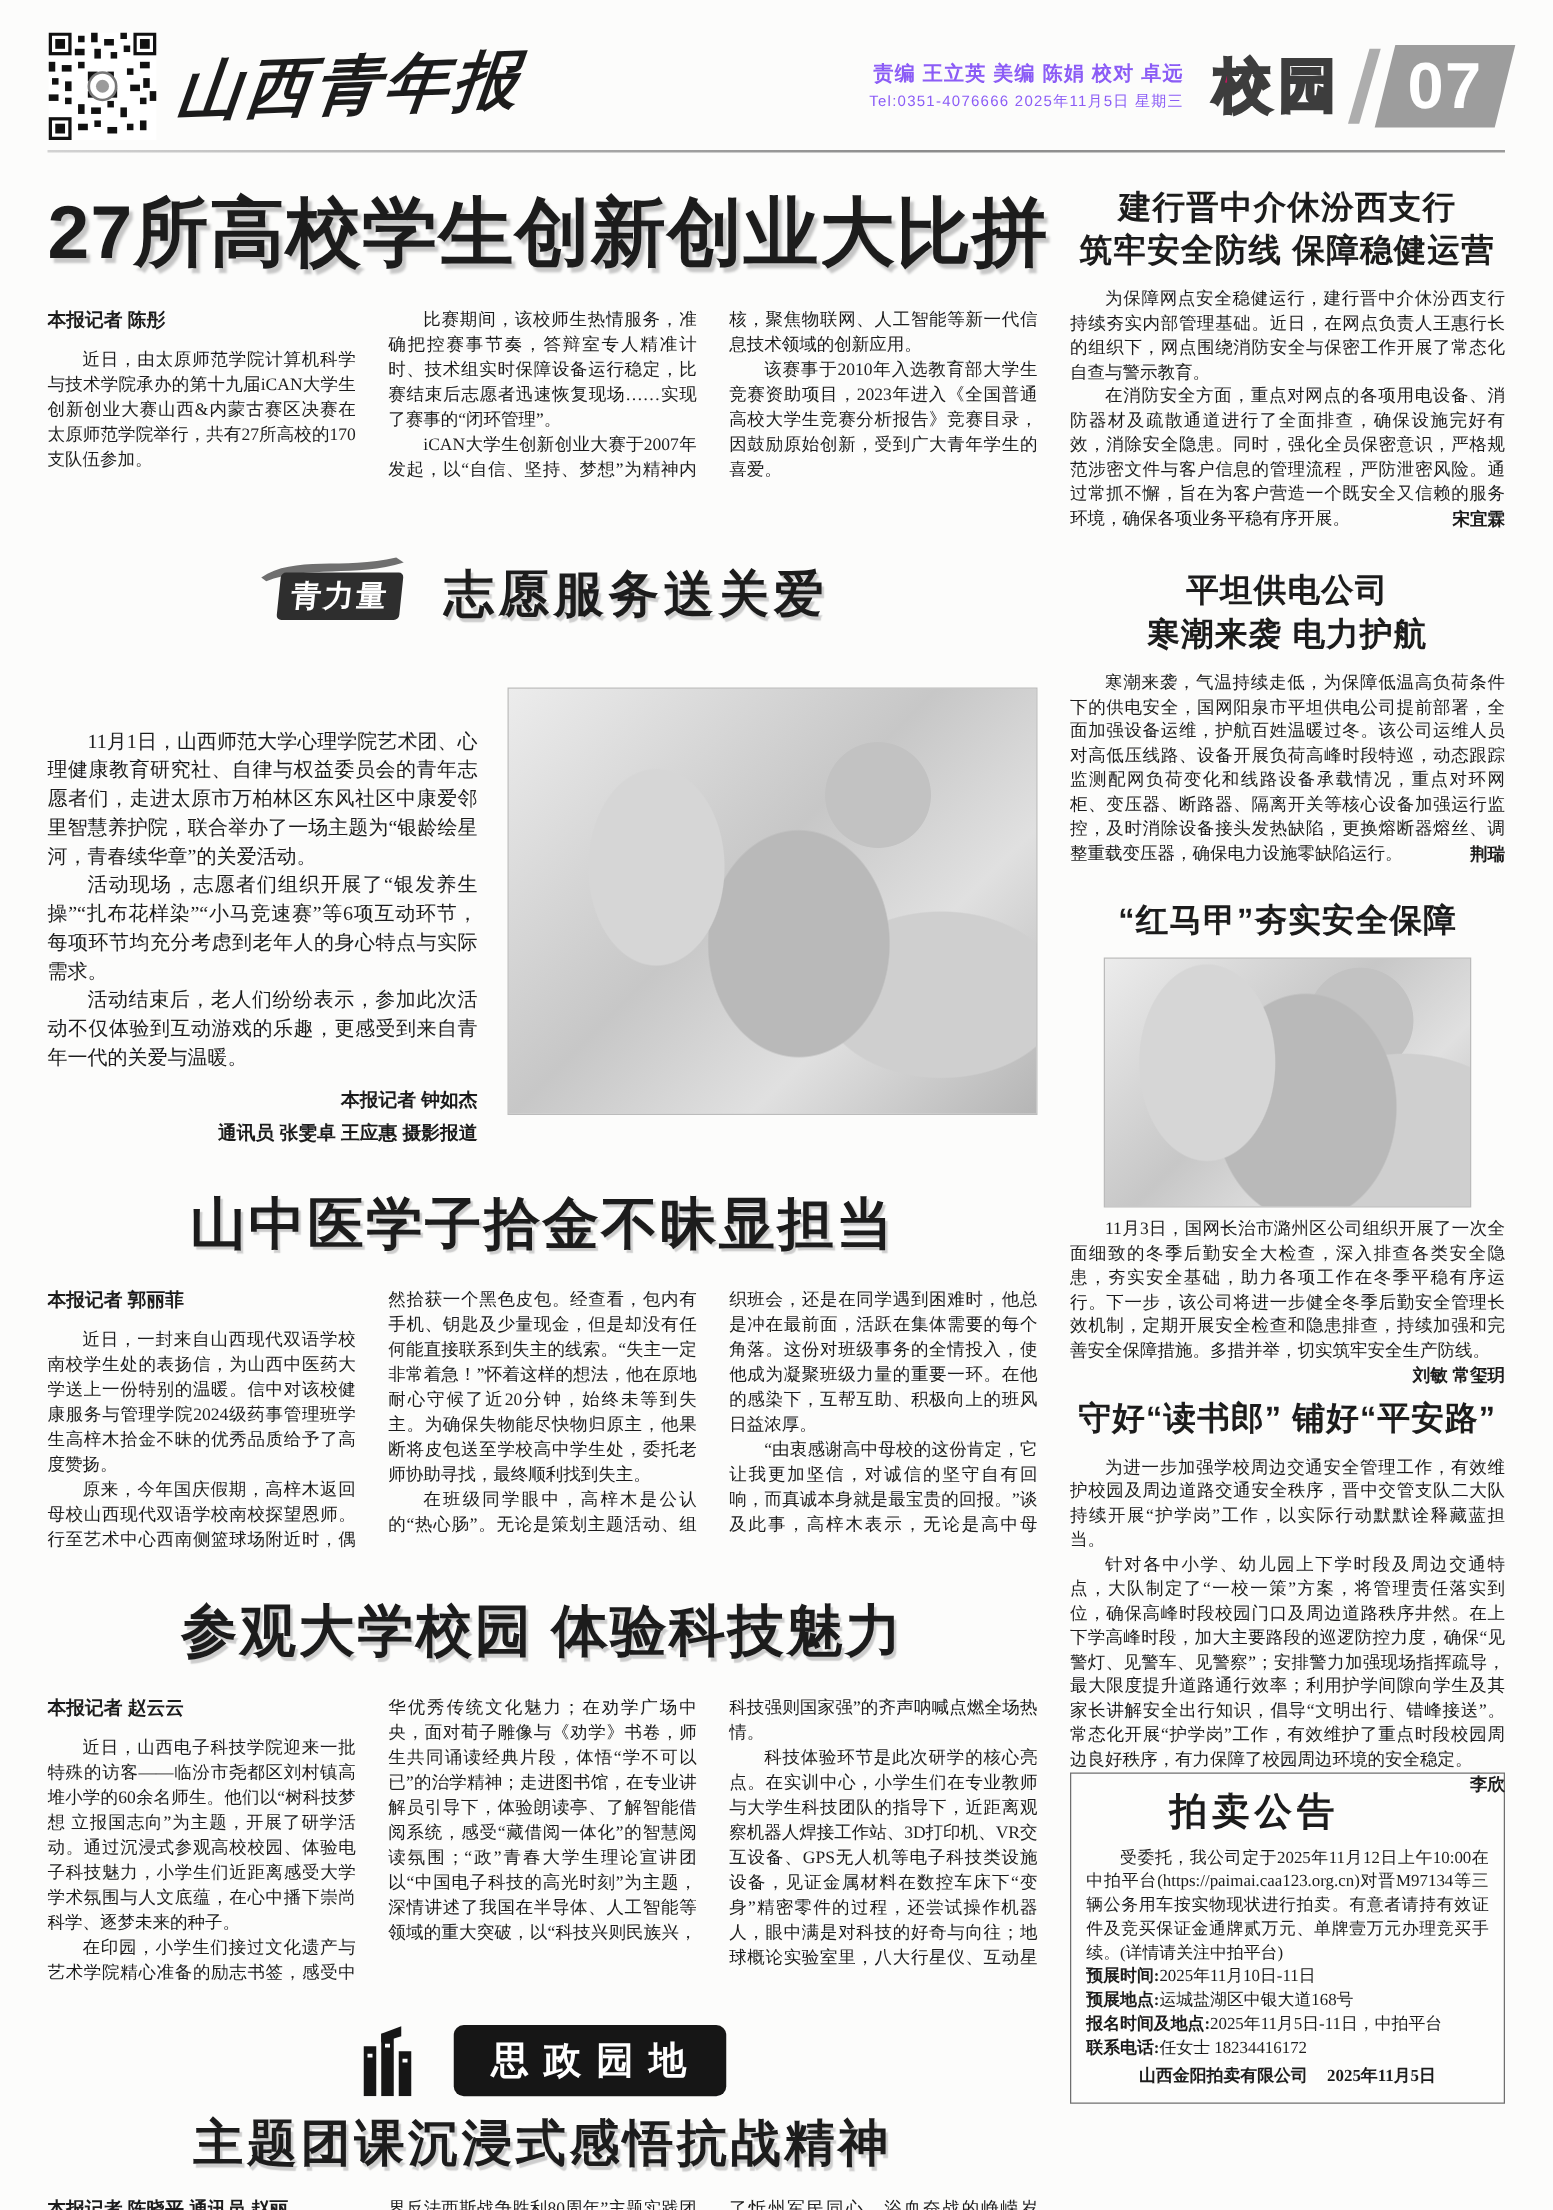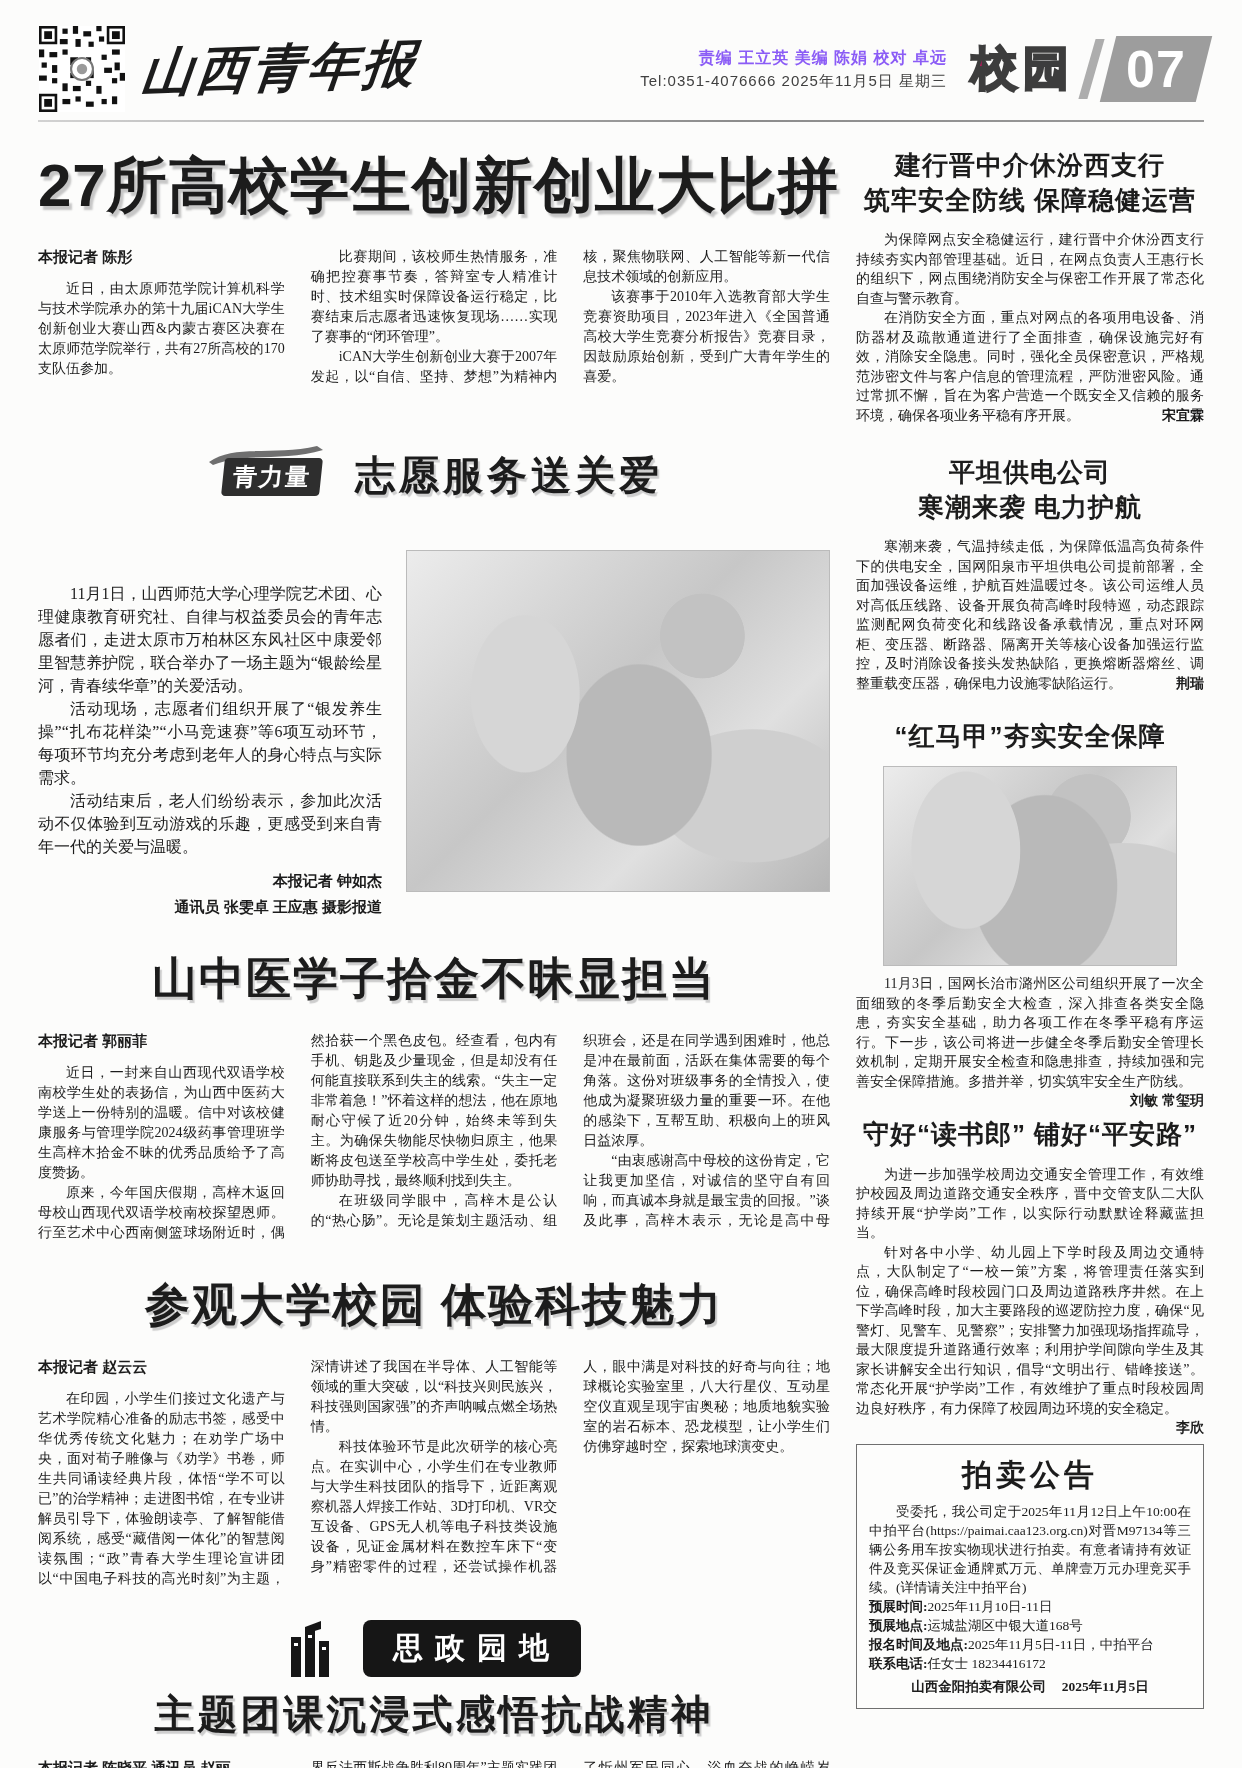--- a/index.html
+++ b/index.html
@@ -5,21 +5,21 @@
   html,body{margin:0;padding:0;background:#ddd;}
   .page{position:relative;width:1242px;height:1768px;margin:0 auto;background:#fcfcfb;
         overflow:hidden;color:#1c1c1c;font-family:"Liberation Serif","DejaVu Serif",serif;}
   
   .masthead{display:flex;align-items:center;padding:26px 38px 4px 38px;}
   .qr-stack{width:88px;height:86px;position:relative;flex:0 0 auto;}
   .paper-name{font-family:"DejaVu Serif","Liberation Serif",serif;font-weight:900;font-style:italic;
         font-size:52px;letter-spacing:3px;transform:skewX(-8deg) rotate(-2deg);margin-left:16px;white-space:nowrap;}
   .head-right{margin-left:auto;text-align:right;font-family:"Liberation Sans","DejaVu Sans",sans-serif;line-height:1.5;}
   .editors{font-size:16px;color:#8b5cf6;font-weight:700;letter-spacing:1px;}
-  .tel-date{font-size:15px;color:#404040;letter-spacing:1px;}
+  .tel-date{font-size:12px;color:#8b5cf6;letter-spacing:1px;}
   .section-label{font-family:"Liberation Sans","DejaVu Sans",sans-serif;font-weight:900;font-size:46px;
         letter-spacing:6px;color:#be185d;-webkit-text-stroke:2.5px #3d3d3d;text-stroke:2.5px #3d3d3d;
         margin:0 12px 0 24px;white-space:nowrap;}
   .slash-bar{width:9px;height:60px;background:#adadad;transform:skewX(-16deg);margin-right:12px;flex:0 0 auto;}
   .page-num{width:96px;height:66px;background:#9d9d9d;transform:skewX(-14deg);display:flex;
         align-items:center;justify-content:center;flex:0 0 auto;}
   .page-num span{transform:skewX(14deg);color:#fff;font-family:"Liberation Sans",sans-serif;
         font-weight:900;font-size:52px;letter-spacing:1px;}
   .head-rule{height:2px;margin:4px 38px 0 38px;background:linear-gradient(to right,#d2d2d2,#8c8c8c 60%,#9a9a9a);}
   
@@ -69,21 +69,21 @@
         letter-spacing:3px;text-align:center;text-shadow:2px 3px 1px #cdcdcd;margin:10px 0 16px 0;}
   
   .r-art{margin-top:26px;}
   .r-art.first{margin-top:30px;}
   .r-title{font-family:"Liberation Sans","DejaVu Sans",sans-serif;font-weight:900;font-size:26px;
         line-height:1.35;text-align:center;letter-spacing:1px;margin-bottom:12px;}
   .r-body{font-size:14px;line-height:19.5px;}
   .sig{float:right;font-weight:700;font-family:"Liberation Sans",sans-serif;padding-left:10px;}
   .r-photo{width:292px;height:198px;margin:2px auto 8px auto;display:block;}
   
-  .auction{border:1px solid #6f6f6f;margin-top:26px;padding:8px 12px 12px 12px;background:#fdfdfc;}
+  .auction{border:1px solid #6f6f6f;padding:8px 12px 12px 12px;background:#fdfdfc;}
   .auc-title{text-align:center;font-weight:900;font-size:30px;letter-spacing:4px;margin:2px 0 6px 0;}
   .auc-body{font-size:13.5px;line-height:19px;}
   .auc-row{text-align:justify;}
   .auc-label{font-weight:900;}
   .auc-sign{text-align:center;font-weight:700;margin-top:4px;}
   .auc-sign span{margin:0 6px;}
 </style>
 </head>
 <body>
 
@@ -206,20 +206,21 @@
           <p class="jp">原来，今年国庆假期，高梓木返回母校山西现代双语学校南校探望恩师。行至艺术中心西南侧篮球场附近时，偶然拾获一个黑色皮包。经查看，包内有手机、钥匙及少量现金，但是却没有任何能直接联系到失主的线索。“失主一定非常着急！”怀着这样的想法，他在原地耐心守候了近20分钟，始终未等到失主。为确保失物能尽快物归原主，他果断将皮包送至学校高中学生处，委托老师协助寻找，最终顺利找到失主。</p>
           <p class="jp">在班级同学眼中，高梓木是公认的“热心肠”。无论是策划主题活动、组织班会，还是在同学遇到困难时，他总是冲在最前面，活跃在集体需要的每个角落。这份对班级事务的全情投入，使他成为凝聚班级力量的重要一环。在他的感染下，互帮互助、积极向上的班风日益浓厚。</p>
           <p class="jp">“由衷感谢高中母校的这份肯定，它让我更加坚信，对诚信的坚守自有回响，而真诚本身就是最宝贵的回报。”谈及此事，高梓木表示，无论是高中母校“真诚、民主”的教诲，还是山西中医药大学“厚德求真”的校训，都深深烙印在他心中，指引他以“真诚”为内核，走好漫长人生路。</p>
         </div>
       </section>
 
       <section>
         <h2 class="mid-title">参观大学校园 体验科技魅力</h2>
         <div class="cols3 d-body">
           <p class="byline">本报记者 赵云云</p>
+          <p class="jp">近日，山西电子科技学院迎来一批特殊的访客——临汾市尧都区刘村镇高堆小学的60余名师生。他们以“树科技梦想 立报国志向”为主题，开展了研学活动。通过沉浸式参观高校校园、体验电子科技魅力，小学生们近距离感受大学学术氛围与人文底蕴，在心中播下崇尚科学、逐梦未来的种子。</p>
           <p class="jp">在印园，小学生们接过文化遗产与艺术学院精心准备的励志书签，感受中华优秀传统文化魅力；在劝学广场中央，面对荀子雕像与《劝学》书卷，师生共同诵读经典片段，体悟“学不可以已”的治学精神；走进图书馆，在专业讲解员引导下，体验朗读亭、了解智能借阅系统，感受“藏借阅一体化”的智慧阅读氛围；“政”青春大学生理论宣讲团以“中国电子科技的高光时刻”为主题，深情讲述了我国在半导体、人工智能等领域的重大突破，以“科技兴则民族兴，科技强则国家强”的齐声呐喊点燃全场热情。</p>
           <p class="jp">科技体验环节是此次研学的核心亮点。在实训中心，小学生们在专业教师与大学生科技团队的指导下，近距离观察机器人焊接工作站、3D打印机、VR交互设备、GPS无人机等电子科技类设施设备，见证金属材料在数控车床下“变身”精密零件的过程，还尝试操作机器人，眼中满是对科技的好奇与向往；地球概论实验室里，八大行星仪、互动星空仪直观呈现宇宙奥秘；地质地貌实验室的岩石标本、恐龙模型，让小学生们仿佛穿越时空，探索地球演变史。</p>
         </div>
       </section>
 
       <section>
         <div class="sz-row">
           <svg width="66" height="58" viewBox="0 0 66 58">
             <rect x="4" y="18" width="10" height="40" fill="#161616"></rect>
             <rect x="18" y="8" width="10" height="50" fill="#161616"></rect>

